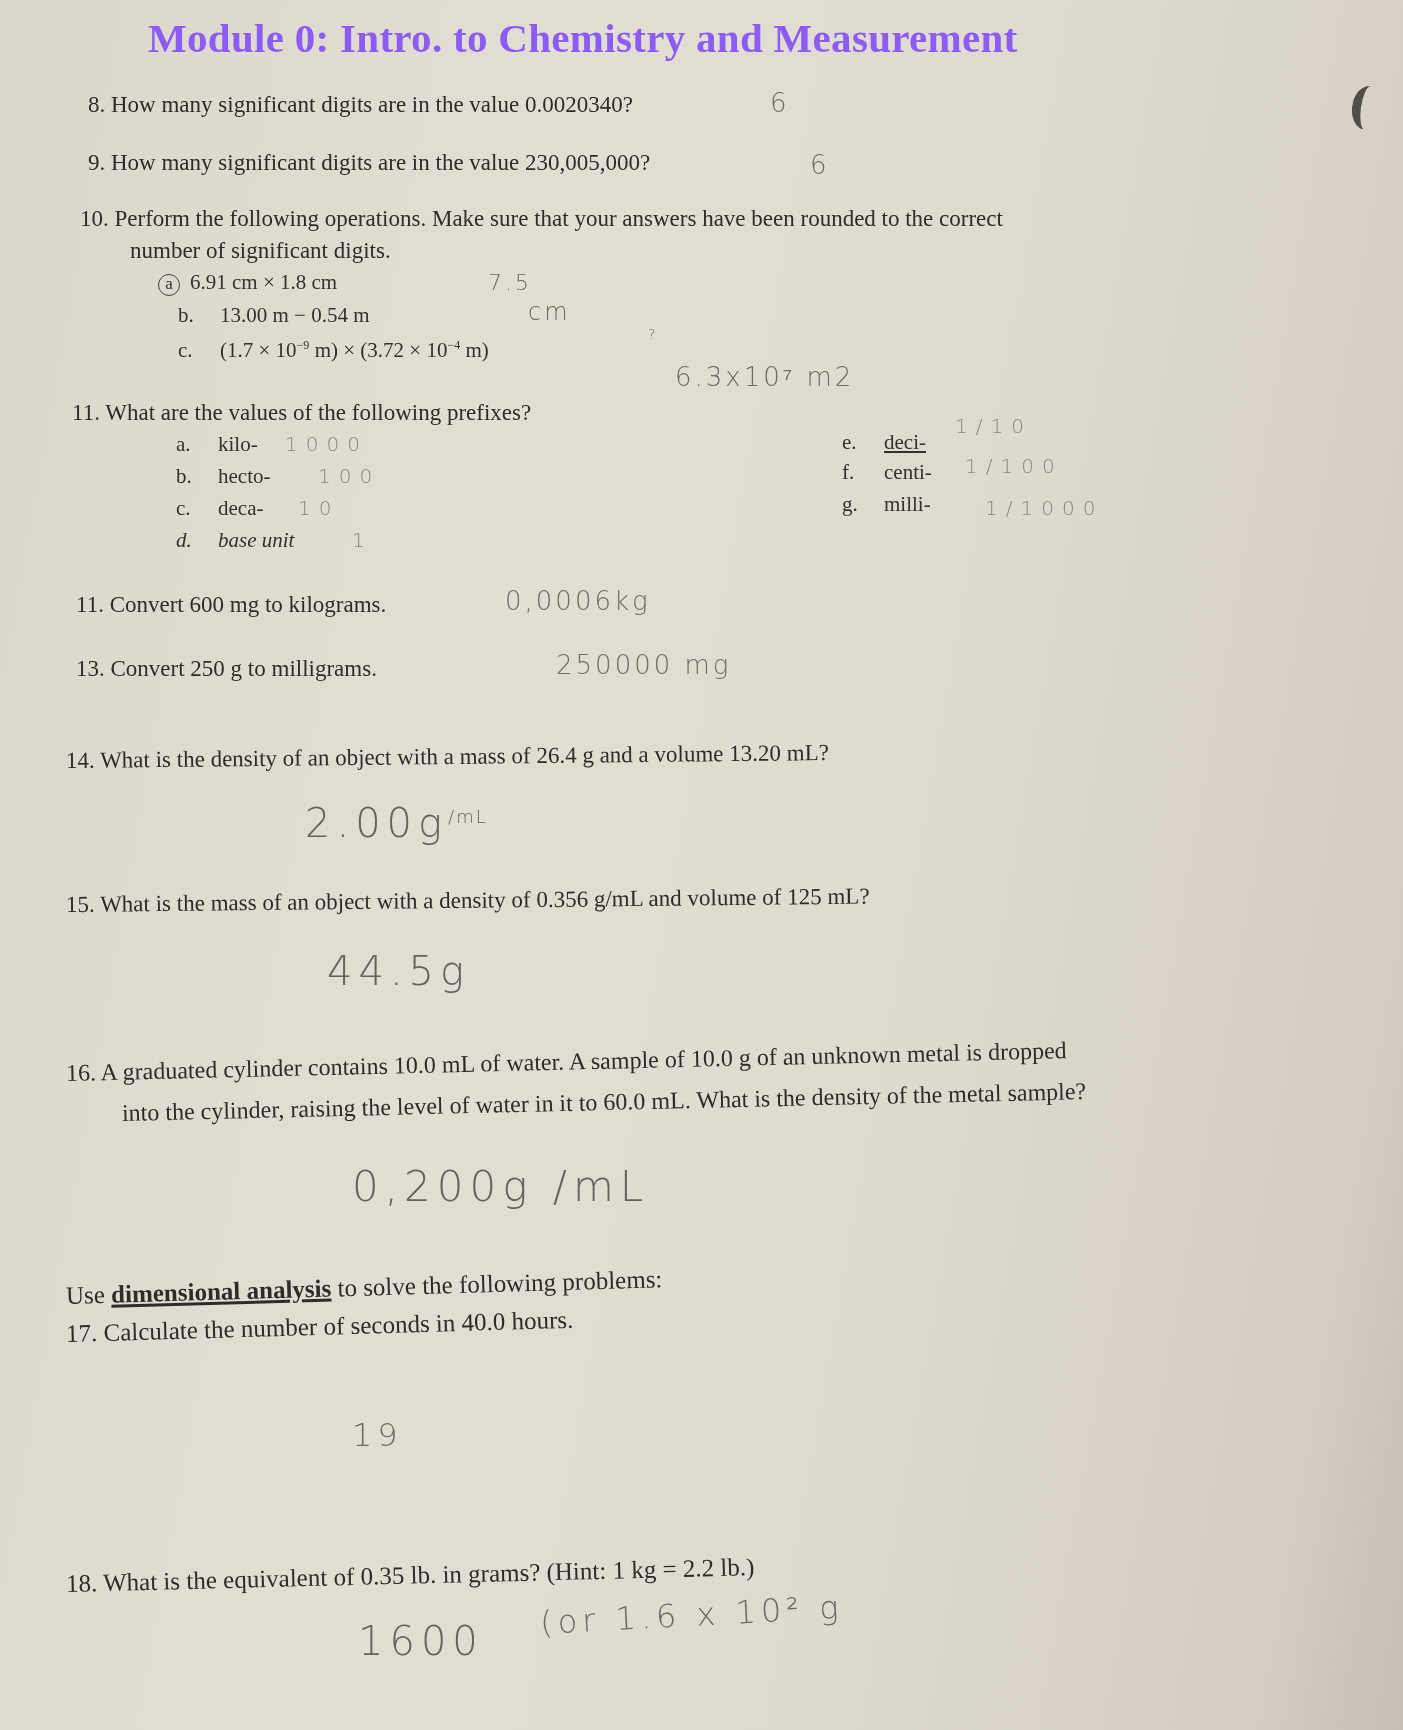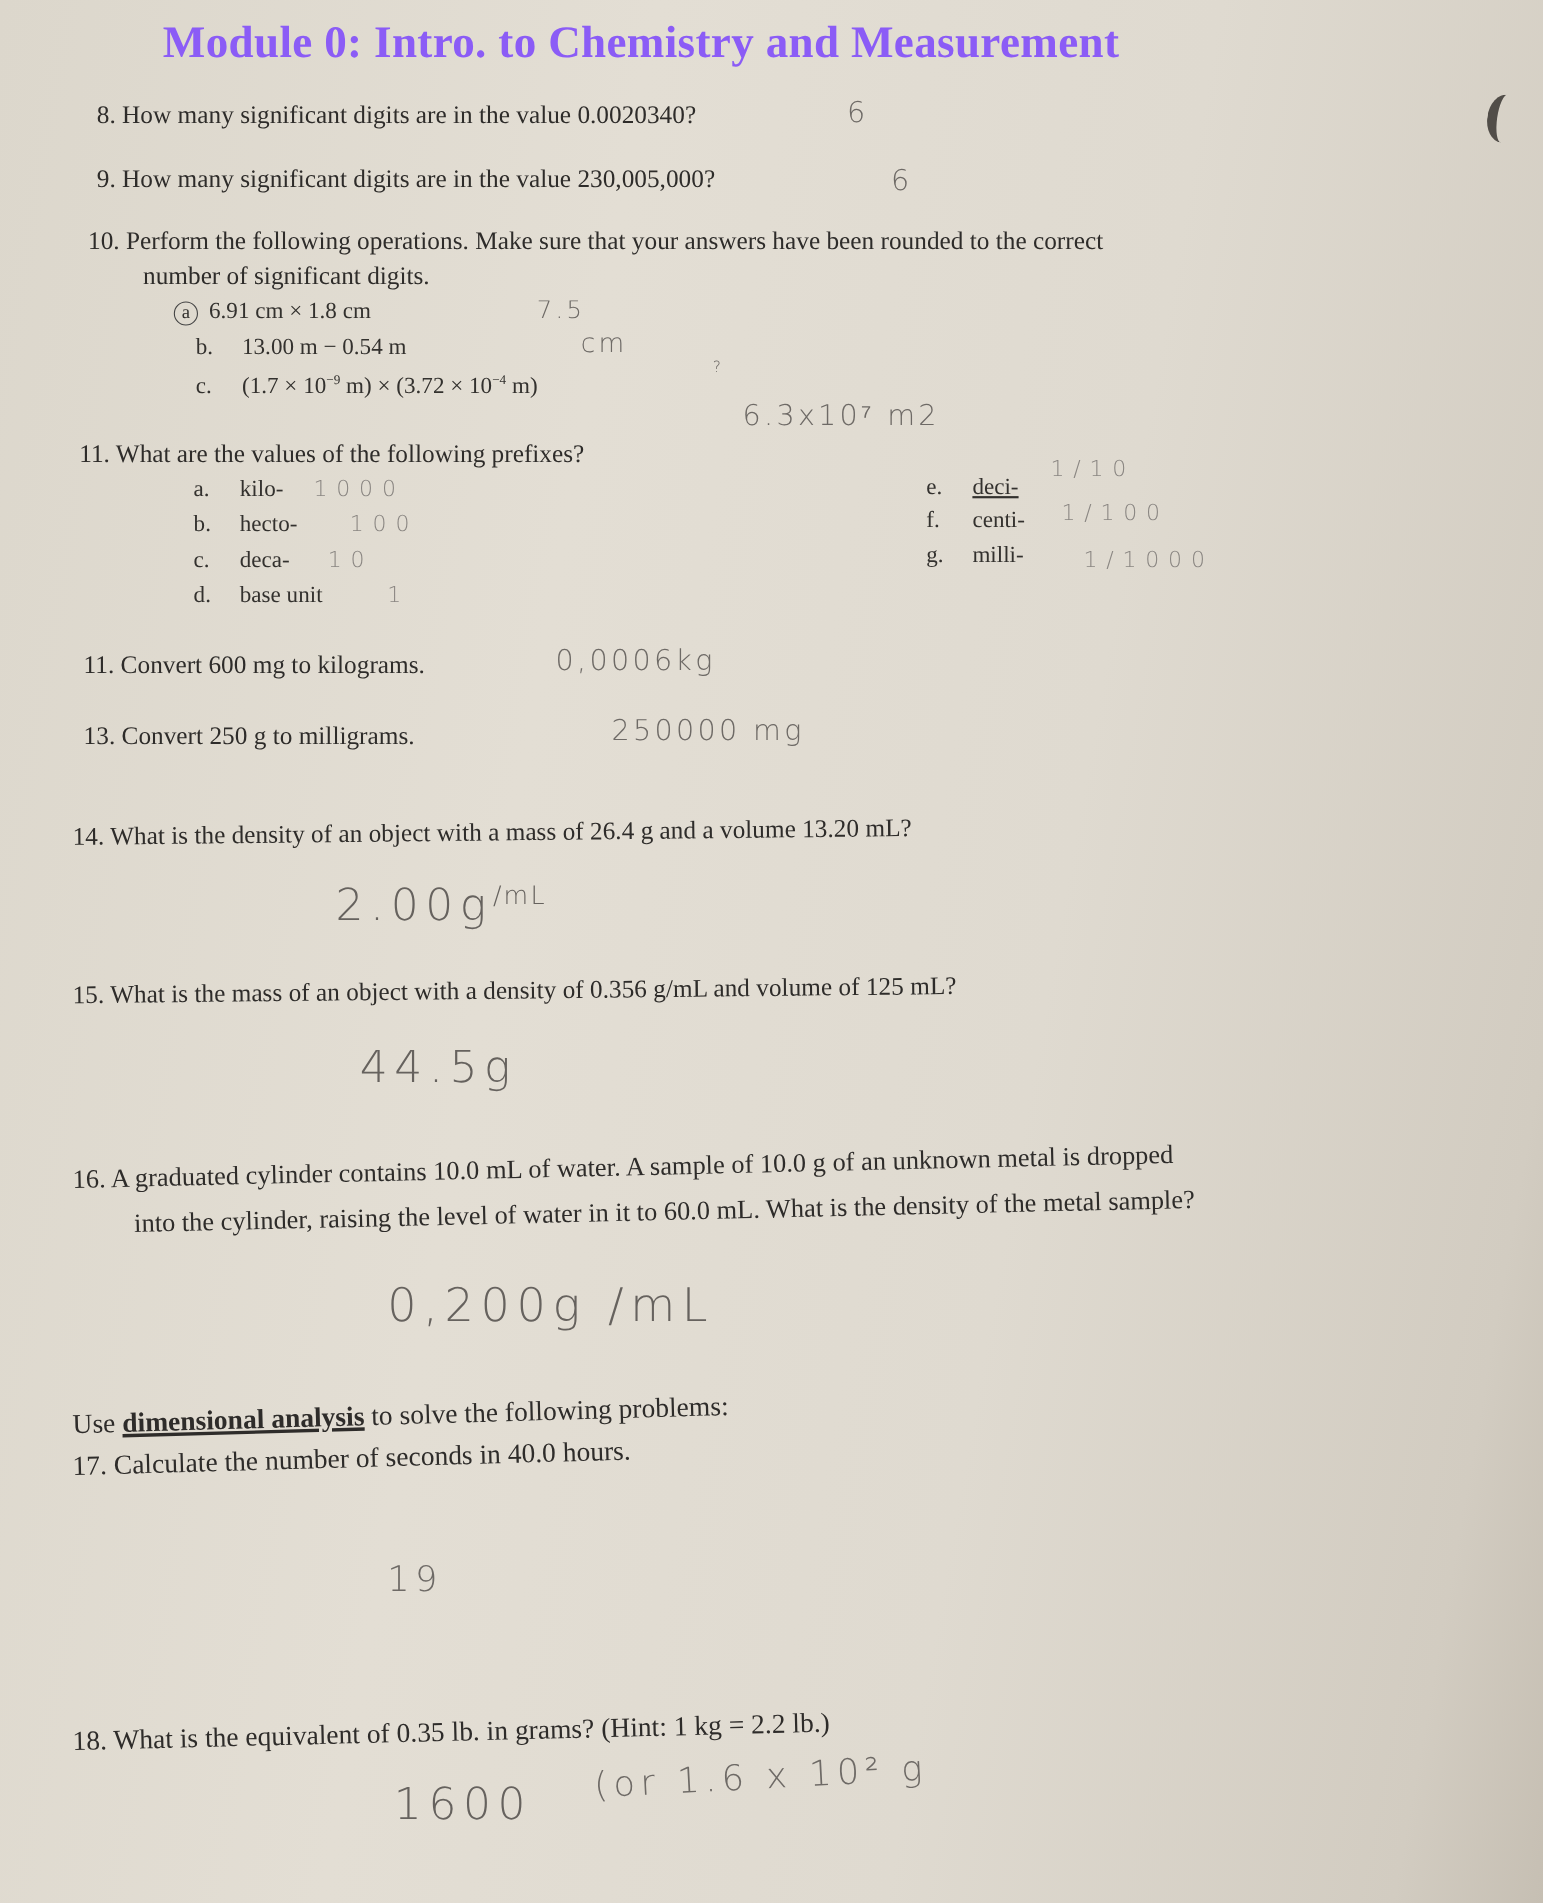--- a/index.html
+++ b/index.html
@@ -77,41 +77,41 @@
 
   <div class="abs sub" style="left:176px; top:432px;"><span class="label">a.</span><span>kilo-</span></div>
   <div class="abs hand small" style="left:285px; top:432px;">1000</div>
 
   <div class="abs sub" style="left:176px; top:464px;"><span class="label">b.</span><span>hecto-</span></div>
   <div class="abs hand small" style="left:318px; top:464px;">100</div>
 
   <div class="abs sub" style="left:176px; top:496px;"><span class="label">c.</span><span>deca-</span></div>
   <div class="abs hand small" style="left:298px; top:496px;">10</div>
 
-  <div class="abs sub" style="left:176px; top:528px;"><span class="label">d.</span><span>base unit</span></div>
+  <div class="abs sub" style="left:176px; top:528px;font-style:italic;"><span class="label">d.</span><span>base unit</span></div>
   <div class="abs hand small" style="left:352px; top:528px;">1</div>
 
   <div class="abs sub" style="left:842px; top:430px;text-decoration:underline;"><span class="label">e.</span><span>deci-</span></div>
   <div class="abs hand small" style="left:955px; top:414px;">1/10</div>
 
   <div class="abs sub" style="left:842px; top:460px;"><span class="label">f.</span><span>centi-</span></div>
   <div class="abs hand small" style="left:965px; top:454px;">1/100</div>
 
   <div class="abs sub" style="left:842px; top:492px;"><span class="label">g.</span><span>milli-</span></div>
   <div class="abs hand small" style="left:985px; top:496px;">1/1000</div>
 
   <div class="abs q" style="left:76px; top:592px;">11. Convert 600 mg to kilograms.</div>
   <div class="abs hand" style="left:505px; top:586px; font-size:26px;">0,0006kg</div>
 
   <div class="abs q" style="left:76px; top:656px;">13. Convert 250 g to milligrams.</div>
   <div class="abs hand" style="left:508px; top:650px; font-size:26px;margin-left:48px;">250000 mg</div>
 
   <div class="abs q" style="left:66px; top:748px; transform:rotate(-0.6deg); transform-origin:left;">14. What is the density of an object with a mass of 26.4 g and a volume 13.20 mL?</div>
   <div class="abs hand big" style="left:305px; top:800px;">
-    <span>2.00g</span><span style="font-size:23px; vertical-align:super; letter-spacing:2px;margin-top:28px;">/mL</span>
+    <span>2.00g</span><span style="font-size:18px; vertical-align:super; letter-spacing:2px;margin-top:28px;">/mL</span>
   </div>
 
   <div class="abs q" style="left:66px; top:892px; transform:rotate(-0.6deg); transform-origin:left;">15. What is the mass of an object with a density of 0.356 g/mL and volume of 125 mL?</div>
   <div class="abs hand big" style="left:327px; top:948px;">44.5g</div>
 
   <div class="abs q" style="left:66px; top:1060px; font-size:24px; transform:rotate(-1.3deg); transform-origin:left;">16. A graduated cylinder contains 10.0 mL of water. A sample of 10.0 g of an unknown metal is dropped</div>
   <div class="abs q" style="left:122px; top:1100px; font-size:24px; transform:rotate(-1.3deg); transform-origin:left;">into the cylinder, raising the level of water in it to 60.0 mL. What is the density of the metal sample?</div>
   <div class="abs hand big" style="left:352px; top:1162px; font-size:42px;">0,200g /mL</div>
 
   <div class="abs q" style="left:66px; top:1282px; font-size:25px; transform:rotate(-1.6deg); transform-origin:left;">

